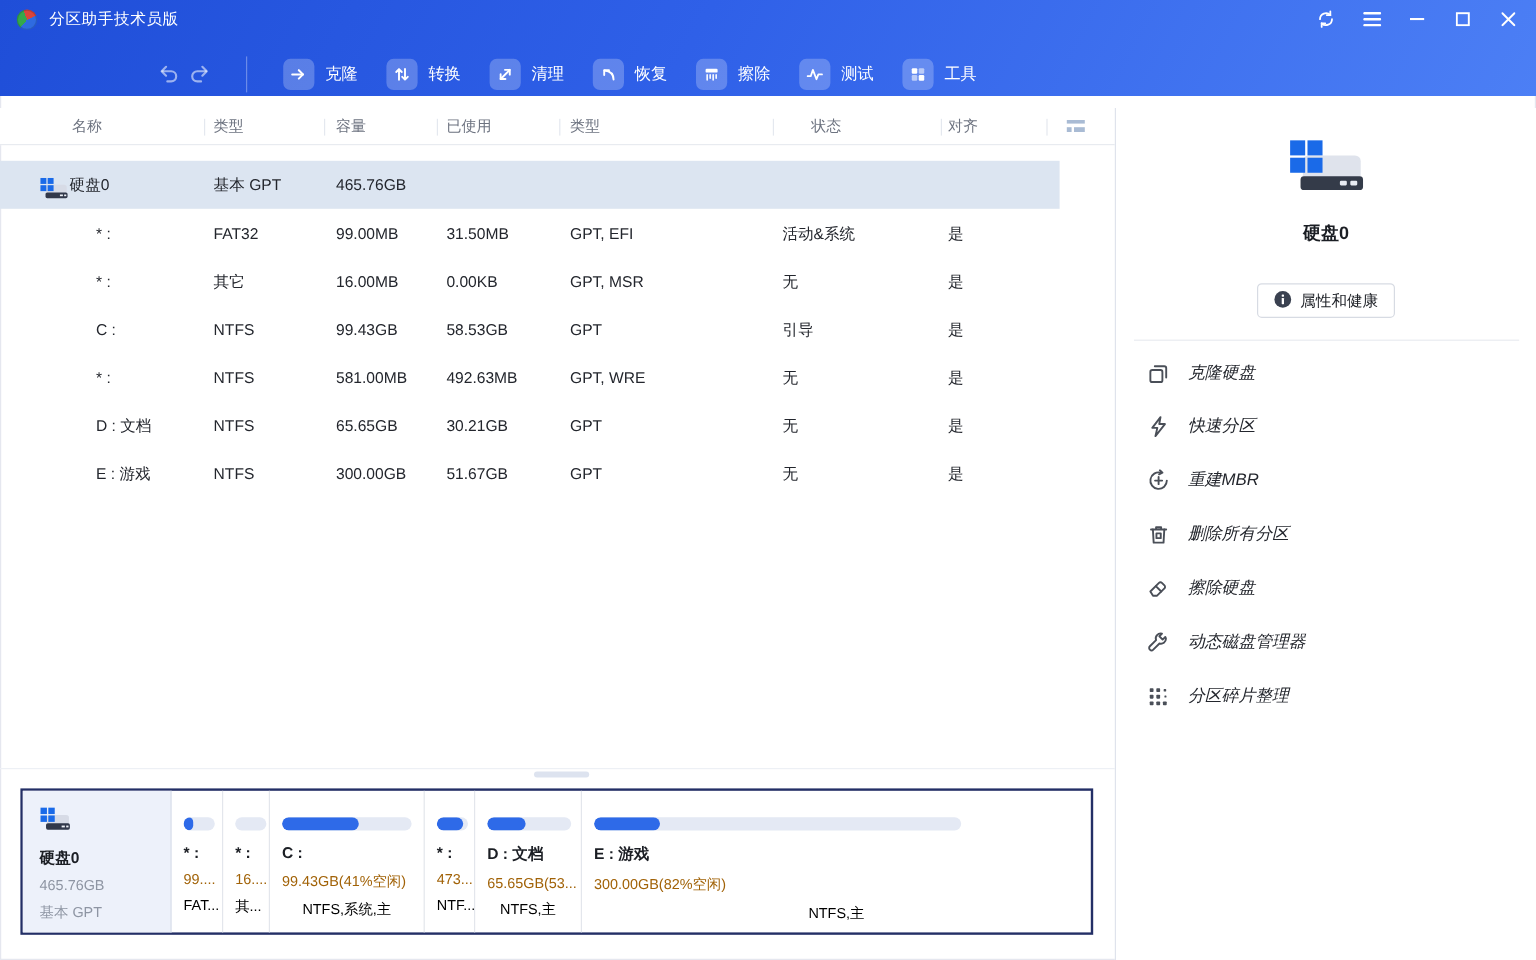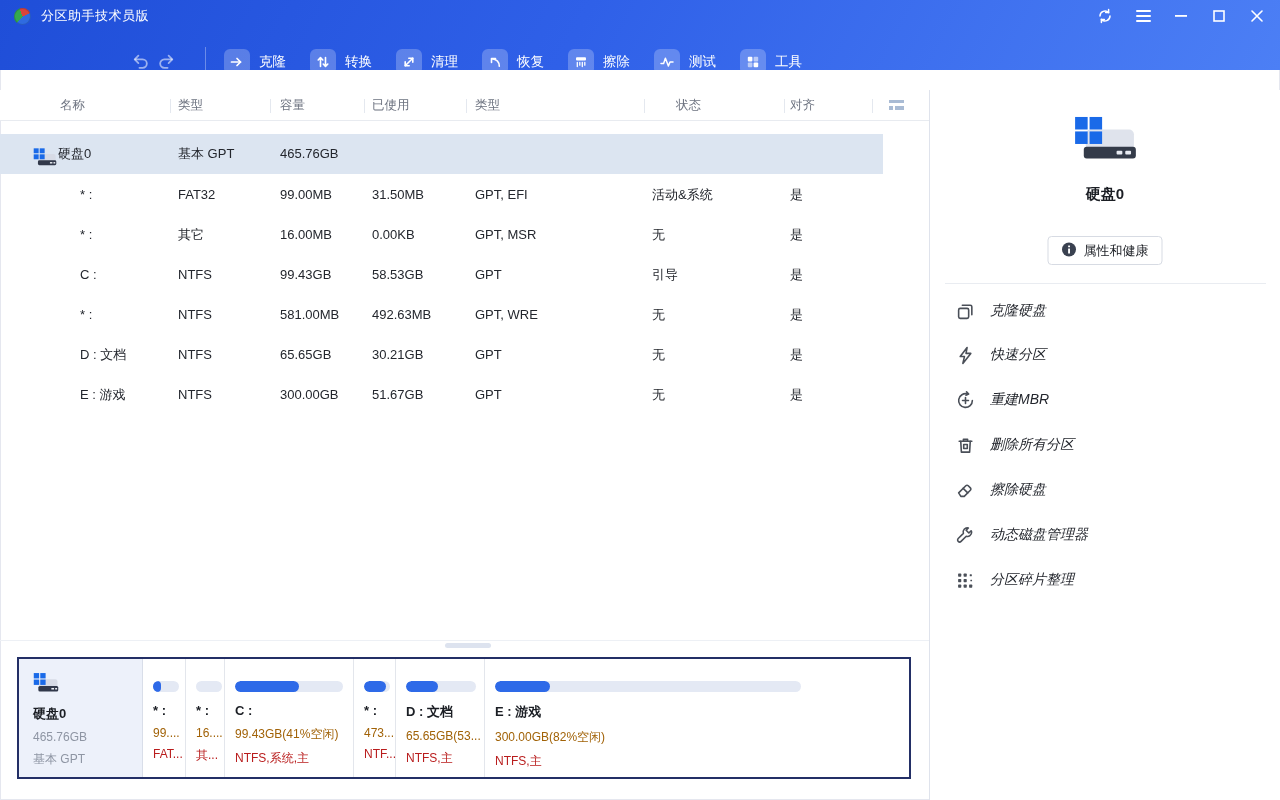--- a/index.html
+++ b/index.html
@@ -2,39 +2,39 @@
 <html><head>
 <meta charset="utf-8">
 <style>
   * { margin:0; padding:0; box-sizing:border-box; }
   html,body { width:1280px; height:800px; }
   body { font-family:"Liberation Sans","DejaVu Sans",sans-serif; background:#fff; }
   .window { position:relative; width:1280px; height:800px; background:#fff; overflow:hidden;
             box-shadow: inset 0 0 0 1px rgba(40,60,120,.12); }
 
   
-  .topbar { position:absolute; top:0; left:0; right:0; height:70px;
+  .topbar { position:absolute; top:0; left:0; right:0; height:80px;
             background:linear-gradient(118deg,#1f4ed8 0%,#2f60e8 45%,#4c7ff5 100%); }
   .titlebar { position:absolute; top:0; left:0; right:0; height:32px; display:flex; align-items:center; padding-left:14px; }
   .logo { width:17px; height:17px; border-radius:50%; flex:0 0 auto;
           background:conic-gradient(from 220deg,#35a84c 0 120deg,#d8453c 120deg 205deg,#2f6be0 205deg 360deg);
           box-shadow:inset 0 0 0 1px rgba(0,0,0,.15); }
   .title { color:#fff; font-size:13px; margin-left:10px; letter-spacing:.5px; }
   .win-controls { position:absolute; right:4px; top:0; height:32px; display:flex; }
   .wbtn { width:38px; height:32px; display:flex; align-items:center; justify-content:center; }
 
   .apply-btn { position:absolute; left:15px; top:42px; width:108px; height:40px; border-radius:6px;
                background:rgba(255,255,255,.14); display:flex; align-items:center; justify-content:center;
                gap:9px; color:rgba(255,255,255,.8); font-size:14px; }
   .apply-check { width:21px; height:21px; border-radius:50%; background:rgba(255,255,255,.38);
                  display:flex; align-items:center; justify-content:center; }
   .undo-btn { position:absolute; left:131px; top:53px; }
   .redo-btn { position:absolute; left:157px; top:53px; }
   .tb-divider { position:absolute; left:205px; top:47px; width:1px; height:30px; background:rgba(255,255,255,.32); }
-  .tools { position:absolute; left:224px; top:49px; display:flex; }
+  .tools { position:absolute; left:236px; top:49px; display:flex; }
   .tool { display:flex; align-items:center; margin-right:24px; cursor:default; }
   .tool-icon { width:26px; height:26px; border-radius:6px; background:rgba(255,255,255,.24);
                display:flex; align-items:center; justify-content:center; }
   .tool-label { color:#fff; font-size:13.5px; margin-left:9px; }
 
   
   .table-header { position:absolute; top:90px; left:0; width:929px; height:31px; background:#fff;
                   border-bottom:1px solid #e8ebf0; }
   .th { position:absolute; top:0; height:31px; line-height:31px; font-size:12.5px; color:#6d7380; }
   .th-sep { position:absolute; top:9px; width:1px; height:14px; background:#e4e8ef; }
@@ -55,21 +55,21 @@
              border:2px solid #232f66; background:#fff; display:flex; }
   .dm-disk { width:124px; height:100%; background:#edf1fa; border-right:1px solid #d9dee9; padding:13px 0 0 14px; }
   .dm-name { font-weight:bold; font-size:13px; color:#1b1e24; margin-top:7px; }
   .dm-sub { font-size:12px; color:#8e95a3; margin-top:7px; white-space:nowrap; }
   .dm-part { height:100%; border-right:1px solid #e3e6ec; padding:22px 10px 0 10px; overflow:hidden; flex:0 0 auto; }
   .dm-part:last-child { border-right:none; }
   .dm-bar { height:11px; border-radius:5.5px; background:#e4e9f4; overflow:hidden; }
   .dm-fill { height:100%; border-radius:5.5px; background:#2e6ae8; }
   .dm-pname { font-size:13px; font-weight:bold; color:#1b1e24; margin-top:11px; white-space:nowrap; }
   .dm-psize { font-size:12px; color:#a16207; margin-top:8px; white-space:nowrap; }
-  .dm-pfs { font-size:12px; color:#b91c1c; margin-top:7px; white-space:nowrap; }
+  .dm-pfs { font-size:12px; color:#000000; margin-top:7px; white-space:nowrap;text-align:center; }
 
   
   .right-panel { position:absolute; left:929px; top:90px; width:351px; height:710px;
                  border-left:1px solid #dfe3ec; background:#fff; }
   .rp-icon { position:absolute; top:26px; left:0; width:100%; display:flex; justify-content:center; }
   .rp-name { position:absolute; top:95px; width:100%; text-align:center; font-size:15px; font-weight:bold; color:#1b1e24; }
   .rp-info { position:absolute; top:120px; width:100%; text-align:center; font-size:13px; color:#9aa1ad; }
   .rp-btn { position:absolute; top:146px; left:50%; transform:translateX(-50%); height:29px; padding:0 13px;
             border:1px solid #d7dbe3; border-radius:4px; background:#fff; display:flex; align-items:center;
             gap:7px; font-size:13px; color:#1b1e24; white-space:nowrap; }

